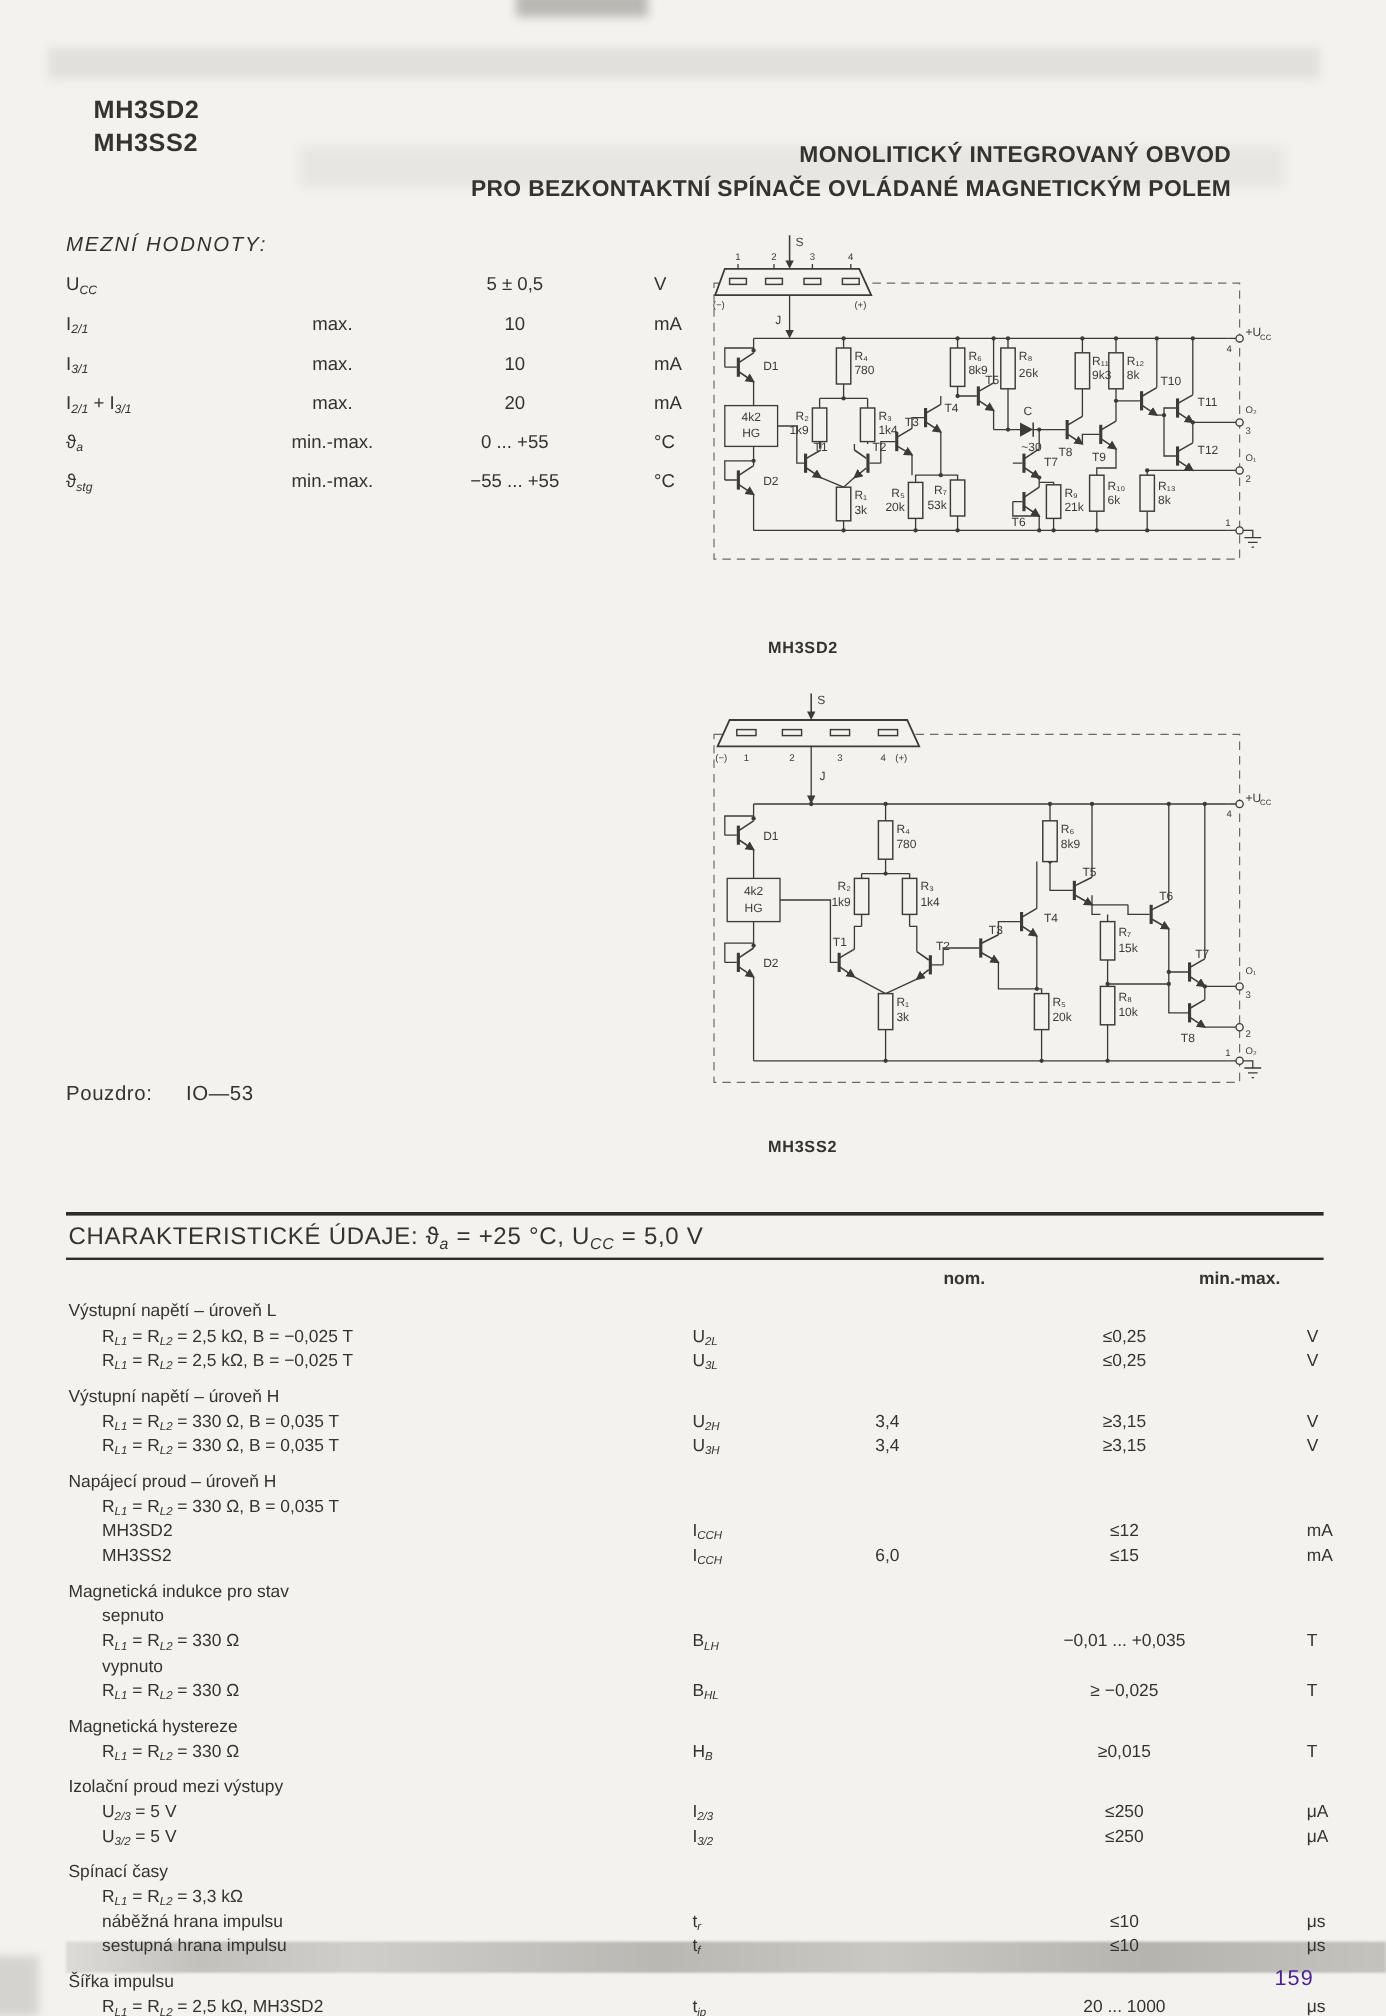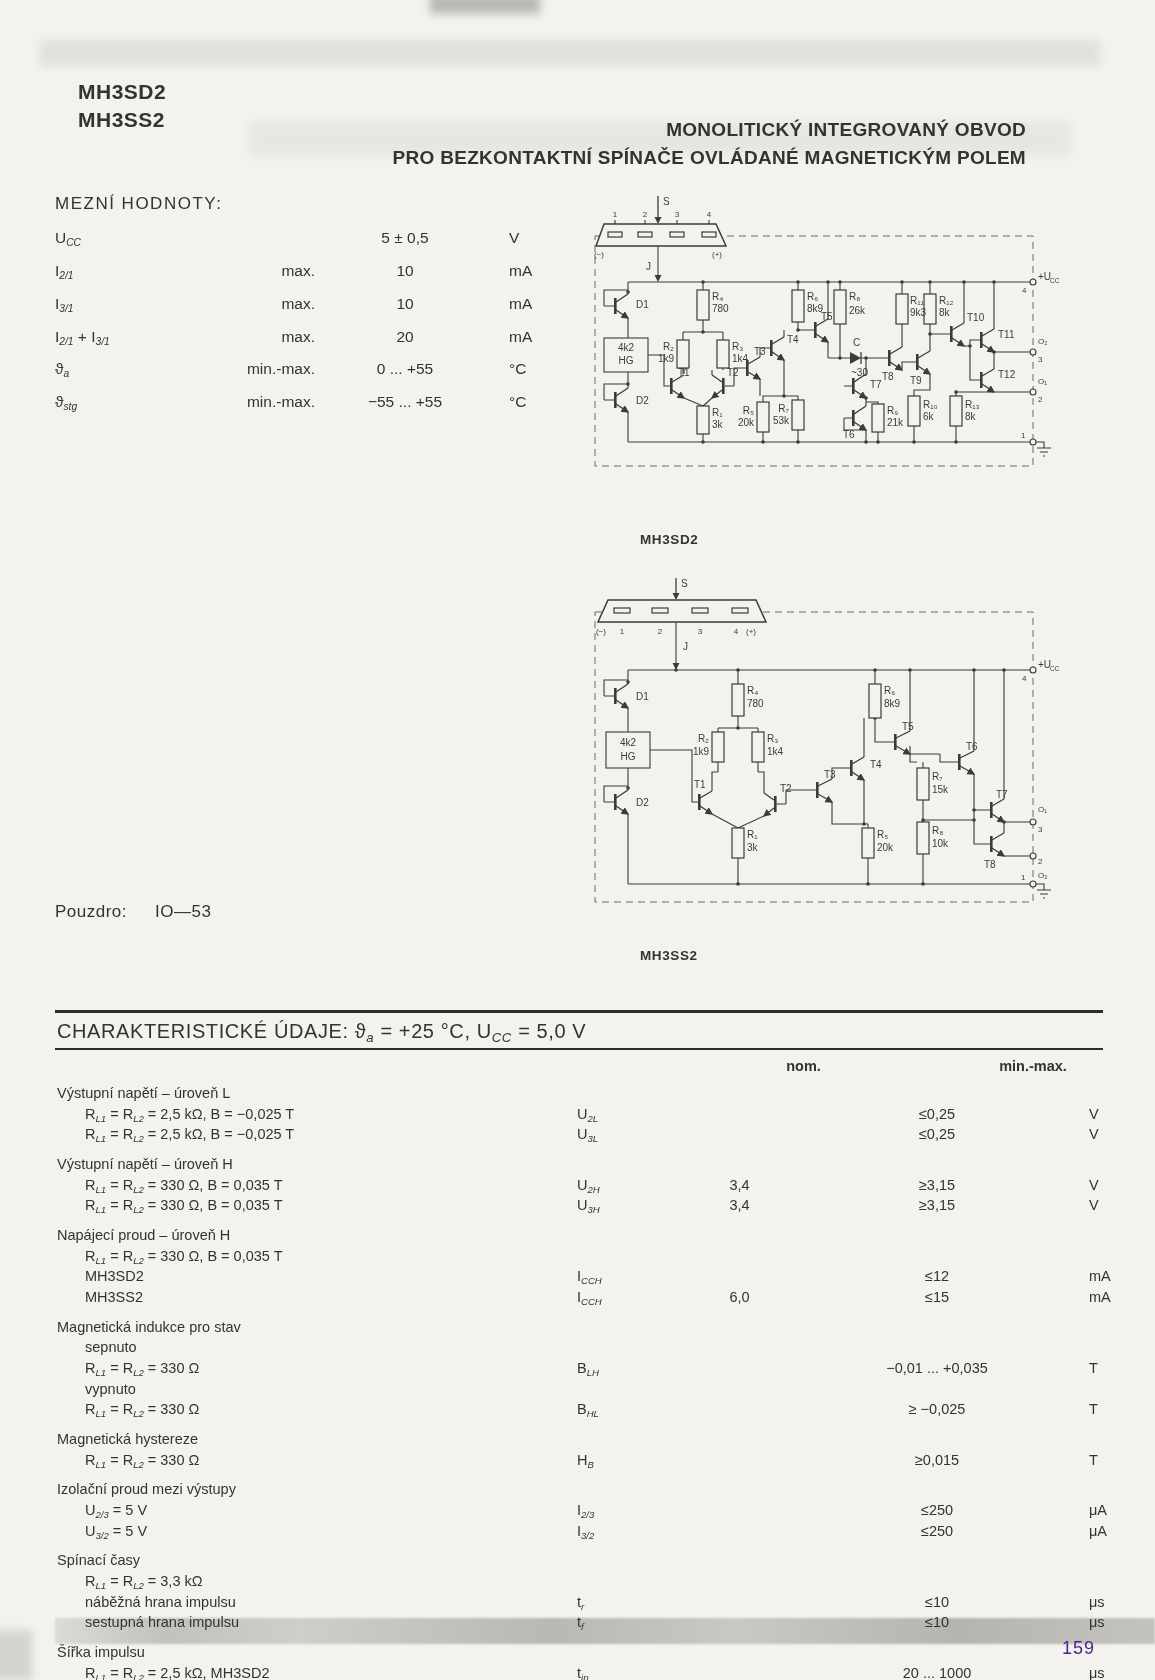--- a/index.html
+++ b/index.html
@@ -5,24 +5,24 @@
   html,body{margin:0;padding:0;background:#888;}
   .page{position:relative;width:1155px;height:1680px;margin:0 auto;background:#f3f2ee;
         font-family:"Liberation Sans",sans-serif;color:#34332f;overflow:hidden;}
   .smudge{position:absolute;filter:blur(4px);}
   .abs{position:absolute;}
   sub{font-size:0.66em;font-style:italic;vertical-align:-0.28em;}
   
   .partnos{position:absolute;left:78px;top:78px;font-size:21px;font-weight:700;line-height:28px;letter-spacing:.5px;}
   .titleblock{position:absolute;left:300px;top:80px;width:726px;text-align:right;font-size:19px;font-weight:700;line-height:28px;letter-spacing:.3px;margin-top:36px;}
   
-  .limits-head{position:absolute;left:55px;top:194px;font-size:17px;letter-spacing:1.5px;}
+  .limits-head{position:absolute;left:55px;top:194px;font-size:17px;letter-spacing:1.5px;font-style:italic;}
   .limits{position:absolute;left:55px;top:224px;width:520px;font-size:15.5px;}
-  .lrow{display:grid;grid-template-columns:160px 100px 180px 60px;line-height:28px;align-items:baseline;}
-  .l-cond{text-align:right;}
+  .lrow{display:grid;grid-template-columns:160px 100px 180px 60px;line-height:28px;align-items:baseline;gap:12px;}
+  .l-cond{text-align:center;}
   .l-val{text-align:center;}
   .l-unit{padding-left:14px;}
   
   .sch{position:absolute;}
   .sch svg{display:block;}
   .sch-cap{position:absolute;font-size:13.5px;font-weight:700;letter-spacing:.6px;}
   .wire{stroke:#3c3b37;stroke-width:1.1;fill:none;}
   .wire2{stroke:#3c3b37;stroke-width:1.3;fill:none;}
   .dash{stroke:#6b6a65;stroke-width:1;fill:none;stroke-dasharray:7 5;}
   .res{fill:#f3f2ee;stroke:#3c3b37;stroke-width:1.2;}

